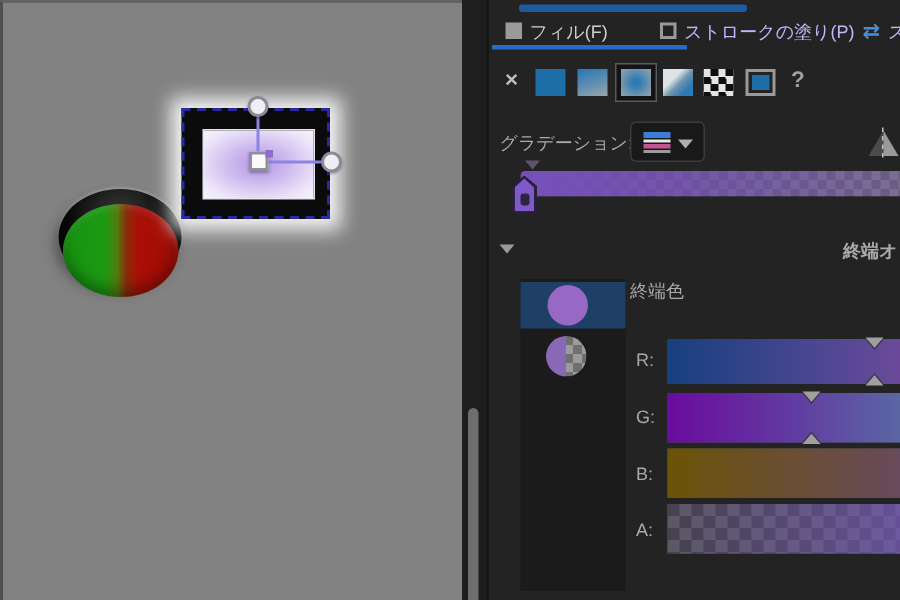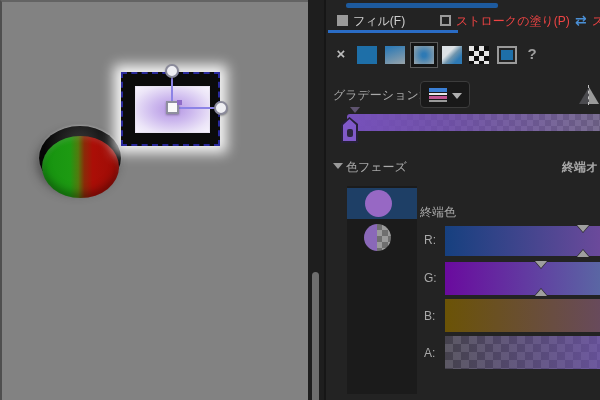--- a/index.html
+++ b/index.html
@@ -38,21 +38,21 @@
             border-right:2px solid #161616; }
   .scroll-thumb { position:absolute; left:312px; top:272px; width:7px; height:130px;
                   background:#6e6e6e; border-radius:4px 4px 0 0; }
 
   
   .panel { position:absolute; left:326px; top:0; width:274px; height:400px; background:#232323; overflow:hidden; }
   .panel .txt { color:#a9a9a9; font-size:12px; white-space:nowrap; }
 
   .top-bar { position:absolute; left:20px; top:3px; width:152px; height:5px; background:#1d5a9e; border-radius:2px; }
 
-  .tab-lbl { position:absolute; top:13px; font-size:12px; color:#ef4444; white-space:nowrap; }
+  .tab-lbl { position:absolute; top:13px; font-size:12px; color:#c4b5fd; white-space:nowrap; }
   .tab1-icon { position:absolute; left:11px; top:15px; width:11px; height:11px; background:#9a9a9a; }
   .tab1-lbl { left:27px; color:#cfcfcf; }
   .tab-underline { position:absolute; left:2px; top:30px; width:130px; height:3px; background:#2a6cc5; }
   .tab2-icon { position:absolute; left:114px; top:15px; width:11px; height:11px; border:2px solid #9a9a9a; }
   .tab2-lbl { left:130px; }
   .tab3-icon { position:absolute; left:249px; top:12px; font-size:14px; color:#4a8fd5; font-weight:bold; }
   .tab3-lbl { left:266px; }
 
   .sw { position:absolute; top:46px; width:20px; height:18px; }
   .sw-none { position:absolute; left:6px; top:44px; width:18px; height:20px; color:#bdbdbd;
@@ -103,21 +103,21 @@
   .sec-title { position:absolute; left:20px; top:159px; }
   .sec-offset { position:absolute; left:236px; top:159px;font-weight:bold; }
 
   .list-col { position:absolute; left:21px; top:186px; width:70px; height:208px; background:#1b1b1b; }
   .row-sel { position:absolute; left:21px; top:188px; width:70px; height:31px; background:#1e3f66; }
   .stop-circle1 { position:absolute; left:39px; top:190px; width:27px; height:27px; border-radius:50%; background:#9768c4; }
   .stop-circle2 { position:absolute; left:38px; top:224px; width:27px; height:27px; border-radius:50%; overflow:hidden;
         background-image:linear-gradient(90deg,#8a68b8 0 50%, rgba(0,0,0,0) 50%),
                          repeating-conic-gradient(#9b9b9b 0% 25%, #6f6f6f 0% 50%);
         background-size:auto, 12px 12px; }
-  .end-color-lbl { position:absolute; left:94px; top:204px; color:#b8b8b8; }
+  .end-color-lbl { position:absolute; left:94px; top:186px; color:#b8b8b8; }
 
   .ch-lbl { position:absolute; left:98px; width:24px; text-align:left; }
   .slider { position:absolute; left:119px; width:160px; background:#555; }
   .marker { position:absolute; width:0; height:0; transform:translateX(-50%); }
   .marker.top { top:-1px; border-left:6px solid transparent; border-right:6px solid transparent;
                 border-top:7px solid #9f9f9f; filter:drop-shadow(0 1px 0 #2a2a2a); }
   .marker.bot { bottom:-1px; border-left:6px solid transparent; border-right:6px solid transparent;
                 border-bottom:7px solid #9f9f9f; filter:drop-shadow(0 -1px 0 #2a2a2a); }
 </style>
 </head>
@@ -184,21 +184,20 @@
     </div>
 
     <div class="bar-ptr"></div>
     <div class="grad-bar" style="background-image: linear-gradient(to right, rgb(118, 80, 187) 0%, rgba(118, 80, 187, 0.78) 40%, rgba(150, 120, 210, 0.38) 100%), repeating-conic-gradient(rgb(106, 106, 106) 0%, rgb(106, 106, 106) 25%, rgb(78, 78, 78) 0%, rgb(78, 78, 78) 50%); background-size: auto, 12px 12px;"></div>
     <div class="stop-outer">
       <div class="stop-inner"></div>
       <div class="stop-dot"></div>
     </div>
 
     <div class="sec-tri"></div>
-    <div class="txt sec-title">色フェーズ</div>
     <div class="txt sec-offset">終端オ</div>
 
     <div class="list-col"></div>
     <div class="row-sel"></div>
     <div class="stop-circle1"></div>
     <div class="txt end-color-lbl">終端色</div>
     <div class="stop-circle2"></div>
 
     <div class="txt ch-lbl" style="top:233px">R:</div>
     <div class="slider" style="top: 226px; height: 30px; background-image: linear-gradient(to right, rgb(22, 64, 127), rgb(110, 74, 156));">

